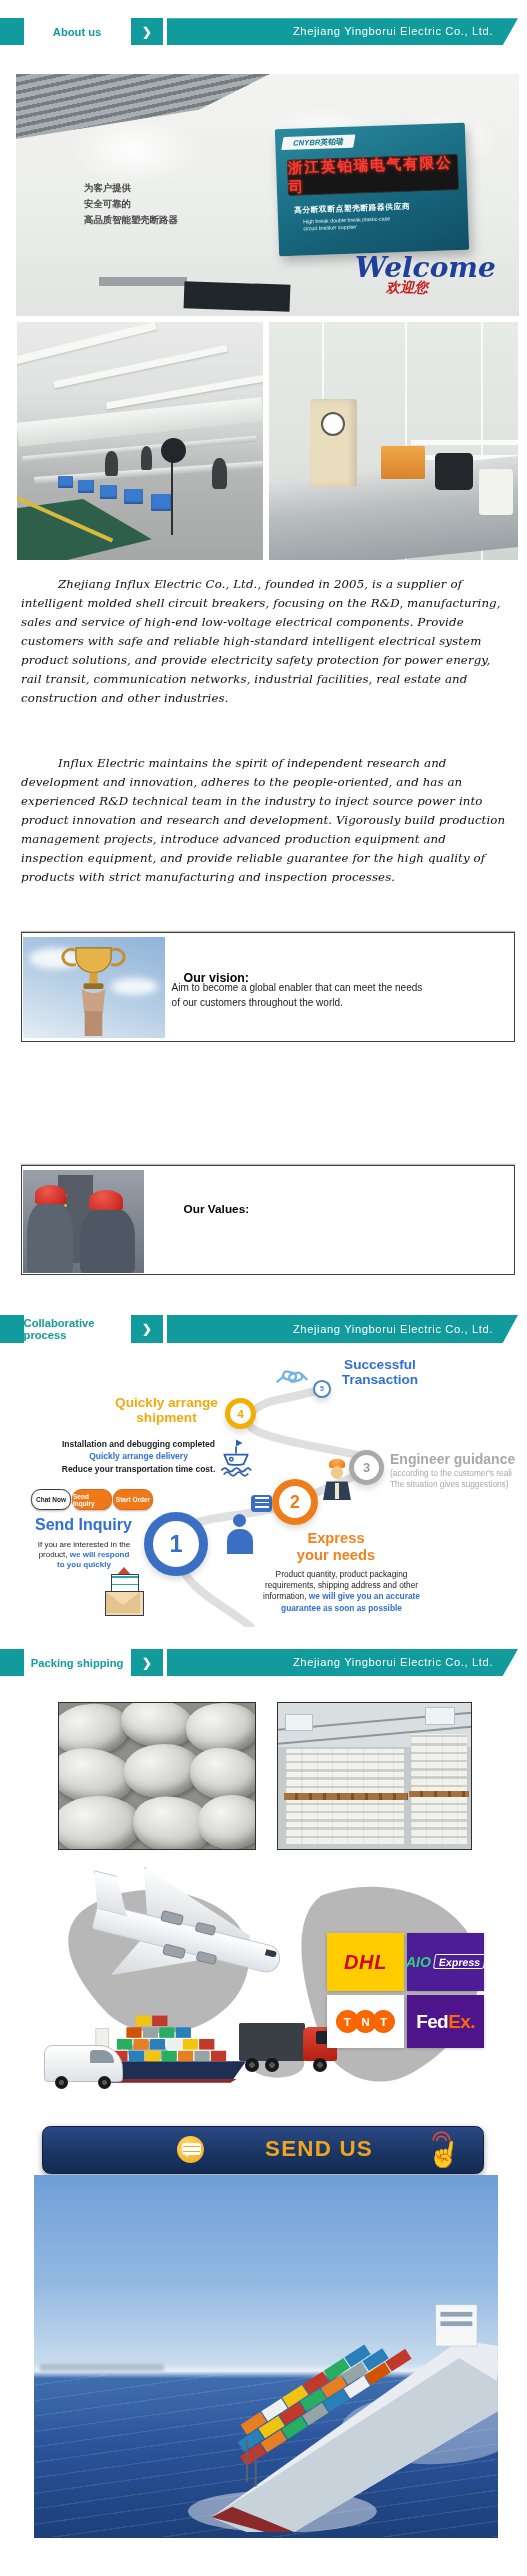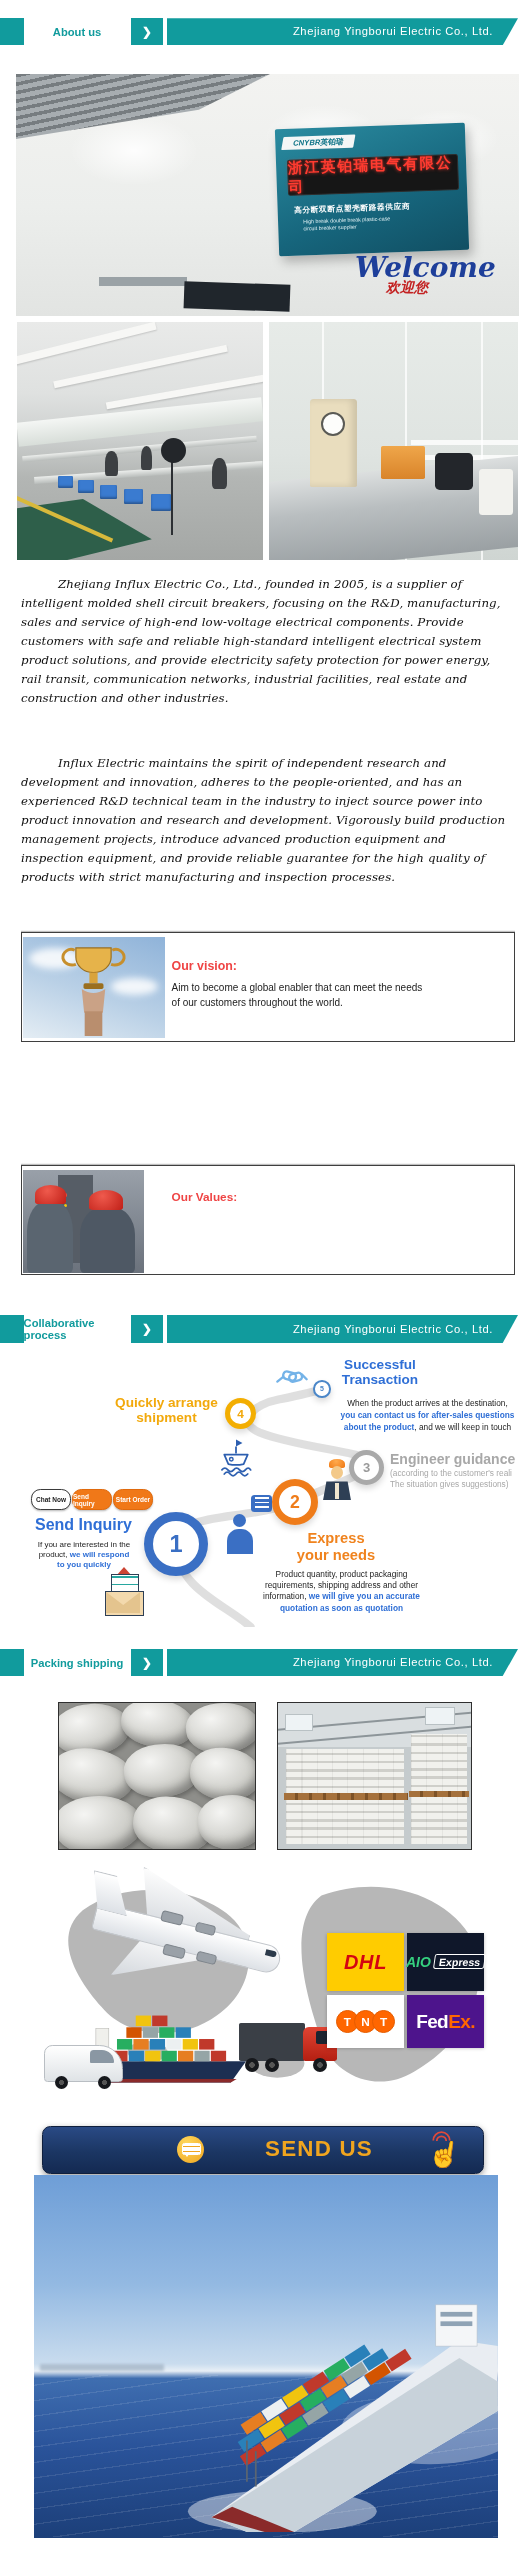--- a/index.html
+++ b/index.html
@@ -55,21 +55,21 @@
   .orangebox{background:linear-gradient(180deg,#efa64a,#d9842a);border-radius:1.8px;}
   .blackcase{background:#23262b;border-radius:4.7px;}
   .whitemachine{background:#f2f2ee;border-radius:3.5px;}
 
   
   .script{font-family:"DejaVu Serif",cursive;font-style:italic;font-size:11.8px;line-height:19px;
           color:#0f0f0f;text-indent:37px;letter-spacing:0.1px;}
 
   
   .card{background:#fff;border:1.2px solid #3f3f3f;box-sizing:border-box;box-shadow:0 -1.2px 0 rgba(0,0,0,.25);}
-  .card h3{margin:0;font-size:12.4px;font-weight:bold;color:#ef4444;}
+  .card h3{margin:12px;font-size:12.4px;font-weight:bold;color:#000000;}
   .card-text{font-size:10px;color:#222;line-height:15.3px;white-space:pre-line;}
   #vision-img{background:linear-gradient(200deg,#8fb3d9 0%,#b9d0e6 55%,#e4edf4 100%);}
   .cloud{background:#fff;border-radius:50%;filter:blur(3.5px);opacity:.85;}
   #mission-img{background:linear-gradient(105deg,#f0f0ee 0%,#e2e2e0 45%,#cfcfcd 100%);}
   .suitL{background:#262a30;clip-path:polygon(0 12%,52% 0,44% 100%,0 100%);}
   .suitR{background:#31353c;clip-path:polygon(48% 0,100% 8%,100% 100%,40% 100%);}
   .hands{background:#d9b38f;border-radius:46%;transform:rotate(-14deg);box-shadow:0 1.8px 3.5px rgba(0,0,0,.3);}
   .cuff{background:#f5f5f2;}
   #values-img{background:linear-gradient(180deg,#99a0a9 0%,#7d848e 60%,#6b727c 100%);}
   .panel{background:#565d66;}
@@ -128,21 +128,21 @@
   .engine{background:#9aa1a8;border-radius:3.5px;border:0.6px solid #7d848b;}
   .truckbox{background:#3a3f46;border-radius:1.8px;}
   .truckcab{background:linear-gradient(180deg,#e04433,#b41f12);border-radius:5.9px 8.3px 2.4px 2.4px;}
   .windshield{background:#1c2430;border-radius:1.8px;}
   .wheel{background:radial-gradient(circle,#555 0 28%,#16181c 30%);border-radius:50%;}
   .vanbody{background:linear-gradient(180deg,#ffffff,#dfe3e6);border:0.6px solid #b9bec3;border-radius:8.3px 23.6px 3.5px 3.5px;}
   .vanwin{background:#8a97a3;border-radius:4.7px 15.3px 1.2px 1.2px;}
   .logo-box{display:flex;align-items:center;justify-content:center;box-shadow:0 1.2px 3.5px rgba(0,0,0,.25);}
   .dhl{background:#ffcc00;}
   .dhl span{color:#d40511;font-weight:800;font-style:italic;font-size:20px;letter-spacing:0.6px;}
-  .aio{background:#0f172a;gap:2.9px;}
+  .aio{background:#4c1d95;gap:2.9px;}
   .aio .a1{color:#35d07f;font-weight:800;font-size:14px;font-style:italic;}
   .aio .a2{color:#fff;font-weight:bold;font-size:10.6px;border:1.2px solid #fff;border-radius:2.4px;
            padding:0.6px 4.1px;transform:skewX(-8deg);display:inline-block;}
   .tnt{background:#fff;gap:0;}
   .tnt b{width:21px;height:21px;background:#ff6600;border-radius:50%;color:#fff;font-size:11.8px;
          display:flex;align-items:center;justify-content:center;margin:0 -2.4px;border:1.2px solid #e55c00;}
   .fedex{background:#4d148c;}
   .fedex .fed{color:#fff;font-weight:800;font-size:19px;letter-spacing:-0.6px;}
   .fedex .ex{color:#ff6600;font-weight:800;font-size:19px;letter-spacing:-0.6px;}
 
@@ -177,20 +177,23 @@
   </div>
   <div class="abs hdr-bar" style="left:167px;top:18.3px;width:351px;height:27px;">
     <span>Zhejiang Yingborui Electric Co., Ltd.</span>
   </div>
 
   <div id="hero" class="abs photo" style="left:16px;top:74px;width:503px;height:242px;">
     <div class="abs slats" style="left:0;top:0;width:254px;height:65px;"></div>
     <div class="abs glow" style="left:53px;top:41px;width:130px;height:71px;"></div>
     <div class="abs glow" style="left:248px;top:29.5px;width:118px;height:65px;"></div>
     <div class="abs glow" style="left:377px;top:35px;width:106px;height:59px;"></div>
+    <div class="abs wall-slogan" style="left:68px;top:106px;width:177px;">为客户提供
+安全可靠的
+高品质智能塑壳断路器</div>
     <div class="abs board" style="left:261px;top:52px;width:190px;height:127px;">
       <div class="abs board-chip" style="left:7px;top:8.3px;width:72px;height:13px;">CNYBR英铂瑞</div>
       <div class="abs led" style="left:10.6px;top:31px;width:169px;height:34px;">浙江英铂瑞电气有限公司</div>
       <div class="abs board-cn" style="left:16.5px;top:77px;">高分断双断点塑壳断路器供应商</div>
       <div class="abs board-en" style="left:25px;top:90px;width:142px;">High break double break plastic-case
 circuit breaker supplier</div>
     </div>
     <div class="abs shelf" style="left:83px;top:203px;width:88px;height:9.4px;"></div>
     <div class="abs monitor" style="left:168px;top:209px;width:106px;height:27px;"></div>
     <div class="abs welcome-en" style="left:339px;top:177px;">Welcome</div>
@@ -290,31 +293,31 @@
     <svg class="abs" style="left:275px;top:14px;" width="34" height="27" viewBox="0 0 58 46">
       <rect x="14" y="14" width="22" height="13" rx="6" fill="none" stroke="#74b3e8" stroke-width="4" transform="rotate(16 25 20)"></rect>
       <rect x="24" y="16" width="22" height="13" rx="6" fill="none" stroke="#74b3e8" stroke-width="4" transform="rotate(-14 35 22)"></rect>
       <path d="M4 30 L14 22 M54 26 L46 18" stroke="#74b3e8" stroke-width="4" stroke-linecap="round"></path>
     </svg>
     <div class="ring abs" style="left:313px;top:30px;width:17.7px;height:17.7px;border:2.9px solid #4a86c8;color:#4a86c8;font-size:7px;">
       <span>5</span>
     </div>
     <div class="abs pre t-blue" style="left:330px;top:7px;width:100px;text-align:center;font-size:13.6px;line-height:15.3px;">Successful
 Transaction</div>
-    <div class="abs rich" style="left:333px;top:48px;width:189px;text-align:center;line-height:11.8px;">
-        <div><span class="seg-k">When the product arrives at the destination,</span></div>
-        <div><span class="seg-b">you can contact us for after-sales questions</span></div>
-        <div><span class="seg-b">about the product</span><span class="seg-k">, and we will keep in touch</span></div>
-      </div>
 
     <div class="abs pre t-yellow" style="left:109px;top:46px;width:115px;text-align:center;font-size:13.6px;line-height:14.7px;">Quickly arrange
 shipment</div>
     <div class="ring abs" style="left:225px;top:48px;width:31px;height:31px;border:5.3px solid #f3ae02;color:#f2a90c;font-size:11.8px;">
       <span>4</span>
     </div>
+    <div class="abs rich" style="left:56px;top:88px;width:165px;text-align:center;font-size:8.5px;line-height:12.4px;">
+        <div><span class="seg-kb">Installation and debugging completed</span></div>
+        <div><span class="seg-b">Quickly arrange delivery</span></div>
+        <div><span class="seg-kb">Reduce your transportation time cost.</span></div>
+      </div>
     <svg class="abs" style="left:219px;top:87px;" width="34" height="40" viewBox="0 0 58 68">
       <path d="M29 4 l11 6 -11 6 z" fill="#2d5fb0"></path>
       <path d="M29 16 v12" stroke="#2d5fb0" stroke-width="3"></path>
       <path d="M9 30 h40 l-7 16 a22 7 0 0 1 -26 0 z" fill="none" stroke="#2d5fb0" stroke-width="3" stroke-linejoin="round"></path>
       <circle cx="21" cy="38" r="3" fill="none" stroke="#2d5fb0" stroke-width="2.5"></circle>
       <path d="M5 56 q5 -6 10 0 t10 0 t10 0 t10 0 t9 0" fill="none" stroke="#2d5fb0" stroke-width="3" stroke-linecap="round"></path>
       <path d="M9 63 q5 -6 10 0 t10 0 t10 0 t10 0" fill="none" stroke="#2d5fb0" stroke-width="3" stroke-linecap="round"></path>
     </svg>
 
     <div class="ring abs" style="left:349px;top:100px;width:35px;height:35px;border:5.9px solid #a9a9a9;color:#9a9a9a;font-size:13px;">
@@ -361,21 +364,21 @@
 
     <div class="ring abs" style="left:272px;top:129px;width:46px;height:46px;border:7.7px solid #ef7c1a;color:#ef7c1a;font-size:17.7px;">
       <span>2</span>
     </div>
     <div class="abs pre t-orange" style="left:292px;top:180px;width:88px;text-align:center;font-size:14.7px;line-height:16.5px;">Express
 your needs</div>
     <div class="abs rich" style="left:259px;top:219px;width:165px;text-align:center;line-height:11.2px;">
         <div><span class="seg-k">Product quantity, product packaging</span></div>
         <div><span class="seg-k">requirements, shipping address and other</span></div>
         <div><span class="seg-k">information,</span><span class="seg-b"> we will give you an accurate</span></div>
-        <div><span class="seg-b">quotation as soon as quotation</span></div>
+        <div><span class="seg-b">guarantee as soon as possible</span></div>
       </div>
 
     <div class="abs" style="left:105px;top:217px;width:39px;height:50px;">
       <div class="env-flap abs" style="left:10.6px;top:0;"></div>
       <div class="env-letter abs" style="left:5.9px;top:7px;width:26px;height:21px;"></div>
       <div class="env-body abs" style="left:0;top:23.6px;width:37px;height:23.6px;"></div>
       <div class="env-fold abs" style="left:1.2px;top:25px;width:34px;height:21px;"></div>
     </div>
   </div>
 

